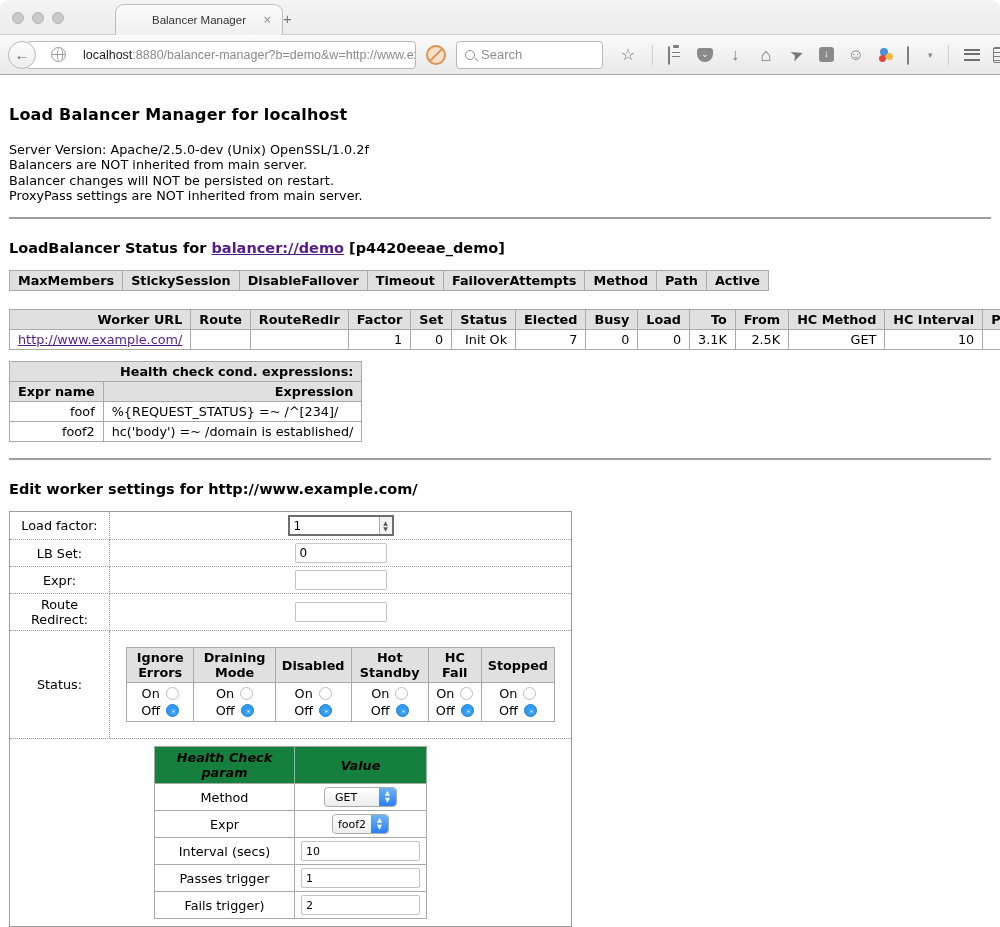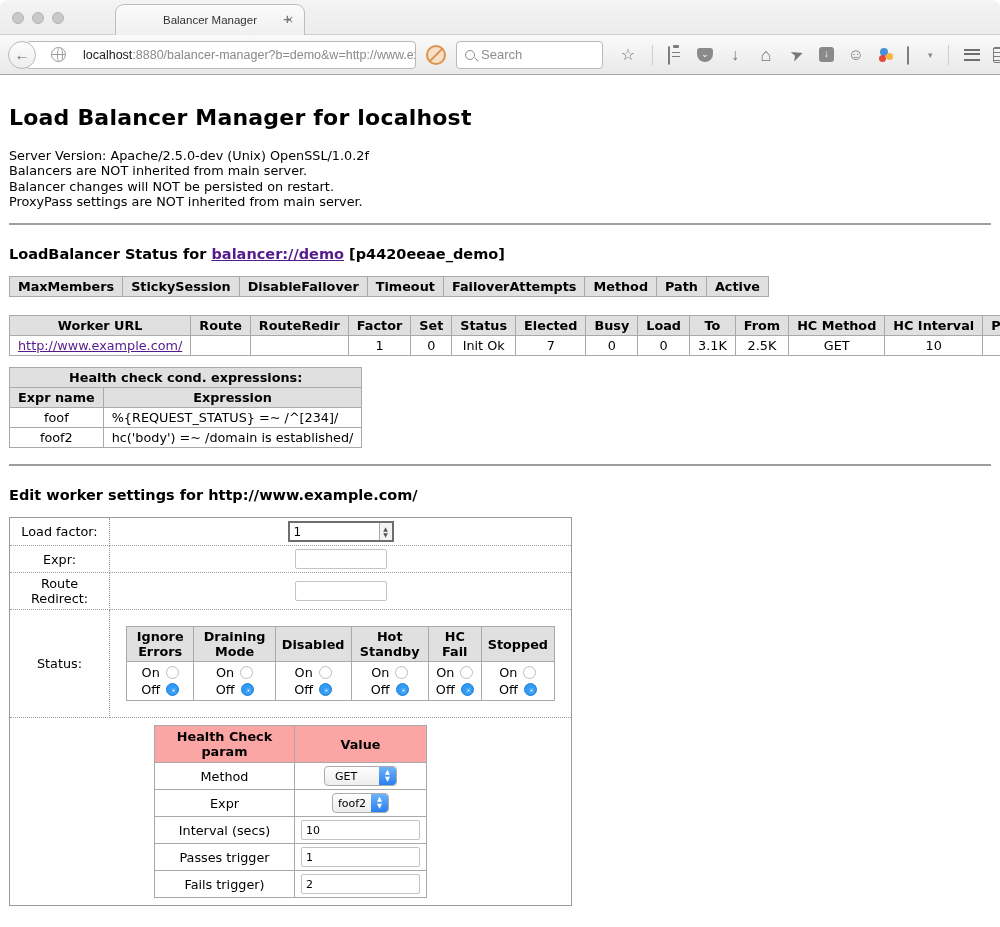--- a/index.html
+++ b/index.html
@@ -4,21 +4,21 @@
 <style>
   * { box-sizing: border-box; margin: 0; padding: 0; }
   html,body { background:#fff; }
   body { width:1000px; height:927px; font-family:"DejaVu Sans", sans-serif; overflow:hidden; }
 
   
   .window { width:1000px; height:927px; border-radius:8px 8px 6px 6px; overflow:hidden; background:#fff; }
   .titlebar { height:35px; background:linear-gradient(#f4f4f4,#ececec); position:relative; border-bottom:1px solid #cfcfcf; }
   .traffic { position:absolute; top:12px; left:12px; display:flex; gap:8px; }
   .light { width:12px; height:12px; border-radius:50%; background:#c9c9c9; border:1px solid #b3b3b3; }
-  .tab { position:absolute; left:115px; top:4px; width:190px; height:31px; background:linear-gradient(#fbfbfb,#f0f0f0);
+  .tab { position:absolute; left:115px; top:4px; width:168px; height:31px; background:linear-gradient(#fbfbfb,#f0f0f0);
          border:1px solid #bdbdbd; border-bottom:none; border-radius:9px 9px 0 0; display:flex; align-items:center; justify-content:center; }
   .tab-title { font-family:"Liberation Sans",sans-serif; font-size:11.5px; color:#333; }
   .tab-close { position:absolute; right:10px; top:8px; font-size:11px; color:#8a8a8a; cursor:default; }
   .newtab { position:absolute; left:283px; top:10px; font-size:15px; color:#777; font-family:"Liberation Sans",sans-serif; }
 
   .toolbar { height:40px; background:linear-gradient(#fafafa,#e9e9e9); border-bottom:1px solid #a9a9a9;
              display:flex; align-items:center; padding:0 8px; gap:6px; font-family:"Liberation Sans",sans-serif; }
   .backbtn { width:28px; height:28px; border-radius:50%; background:linear-gradient(#fdfdfd,#ededed); border:1px solid #b9b9b9;
              display:flex; align-items:center; justify-content:center; color:#6b6b6b; font-size:15px; flex:none; z-index:2; margin-right:-16px; }
   .urlbar { height:28px; width:390px; background:#fff; border:1px solid #b9b9b9; border-radius:4px; display:flex; align-items:center;
@@ -52,28 +52,28 @@
              background:repeating-linear-gradient(#0000 0 2px, #7d7d7d 2px 3.5px); }
   .caret-sm { font-size:9px; color:#8a8a8a; margin-left:-8px; }
   .sep { width:1px; height:20px; background:#cfcfcf; margin:0 2px; }
   .hamb { width:16px; height:12px; border-top:2.5px solid #6f6f6f; border-bottom:2.5px solid #6f6f6f; position:relative; }
   .hamb::after { content:""; position:absolute; left:0; top:2.5px; width:16px; border-top:2.5px solid #6f6f6f; }
   .gridic { width:16px; height:16px; border:1.5px solid #7d7d7d; border-radius:2px;
             background:repeating-linear-gradient(#7d7d7d 0 1.5px, transparent 1.5px 4px); }
 
   
   .content { padding:14px 9px 0 9px; color:#000; }
-  h1.page-title { font-size:22px; font-weight:bold; margin:16px 0 18px 0; letter-spacing:0.2px; }
+  h1.page-title { font-size:16px; font-weight:bold; margin:16px 0 18px 0; letter-spacing:0.2px; }
   .info-line { font-size:12.8px; line-height:15.3px; }
   hr.rule { border:none; border-top:2px solid #9e9e9e; margin:14px 0; }
   h3.sec { font-size:14.5px; font-weight:bold; margin:21px 0 14px 0; }
   a.plink { color:#551a8b; text-decoration:underline; }
 
   table.grid { border-collapse:collapse; font-size:12.8px; }
-  table.grid th, table.grid td { border:1px solid #a9a9a9; padding:2px 8px; text-align:center; white-space:nowrap; }
+  table.grid th, table.grid td { border:1px solid #a9a9a9; padding:2px 8px; text-align:right; white-space:nowrap; }
   table.grid th { background:#e0e0e0; font-weight:bold; }
   table.worker { width:983px; }
   table.worker td.url { text-align:left; }
   table.exprs td.expr { text-align:left; }
 
   
   table.form { width:563px; border:1px solid #9c9c9c; border-collapse:collapse; font-size:12.8px; margin-top:6px; }
   table.form > tbody > tr > td { border:1px dotted #9c9c9c; padding:3px;margin-top:6px; }
   td.flabel { width:100px; text-align:center; }
   td.fval { text-align:center; }
@@ -85,21 +85,21 @@
   table.status { border-collapse:collapse; width:100%; font-size:12.8px; }
   table.status th, table.status td { border:1px solid #a9a9a9; padding:2px 6px; text-align:center; }
   table.status th { background:#e0e0e0; }
   .radio-line { display:flex; align-items:center; justify-content:center; gap:6px; line-height:17px; }
   .radio { width:13px; height:13px; border-radius:50%; background:#fff; border:1px solid #bdbdbd; display:inline-block; position:relative; }
   .radio.checked { background:#2f9bf5; border-color:#1d7fd6; }
   .radio.checked::after { content:""; position:absolute; left:4px; top:4px; width:5px; height:5px; background:#fff; border-radius:50%; box-shadow:0 0 0 1.5px #2f9bf5 inset; }
 
   table.hc { border-collapse:collapse; font-size:12.8px; margin:4px auto; }
   table.hc th, table.hc td { border:1px solid #a9a9a9; padding:3px 6px; text-align:center; }
-  table.hc th { background:#fca5a5; }
+  table.hc th { background:#15803d;font-style:italic; }
   td.hclabel { width:140px; }
   td.hcval { width:127px; }
   input.hcin { width:119px; height:20px; border:1px solid #c3c3c3; border-radius:2px; font-size:11px; padding:0 4px; font-family:"DejaVu Sans",sans-serif; text-align:left; }
   .select { display:inline-flex; align-items:stretch; height:20px; border:1px solid #ababab; border-radius:4px; background:linear-gradient(#fff,#ededed); overflow:hidden; vertical-align:middle; }
   .select .sval { font-size:11px; display:flex; align-items:center; justify-content:center; padding:0 8px; color:#000; }
   .select .stepper { width:17px; background:linear-gradient(#6db3f8,#2a7ff0); color:#fff; display:flex; flex-direction:column; align-items:center; justify-content:center; font-size:6.5px; line-height:1.1; border-radius:0 3px 3px 0; }
   .sel-method .sval { width:54px; justify-content:flex-start; padding-left:10px; }
   .sel-expr .sval { width:38px; }
 </style>
 </head>
@@ -251,20 +251,24 @@
       <tr>
         <td class="flabel">Load factor:</td>
         <td class="fval">
           <span class="numwrap">
             <input value="1" style="">
             <span class="spinner">▲<br>▼</span>
           </span>
         </td>
       </tr>
       <tr>
+        <td class="flabel">LB Set:</td>
+        <td class="fval"><input class="txt" value="0" style=""></td>
+      </tr>
+      <tr>
         <td class="flabel">Expr:</td>
         <td class="fval"><input class="txt" value="" style=""></td>
       </tr>
       <tr>
         <td class="flabel">Route Redirect:</td>
         <td class="fval"><input class="txt" value="" style=""></td>
       </tr>
       <tr>
         <td class="flabel">Status:</td>
         <td style="padding:16px;">

